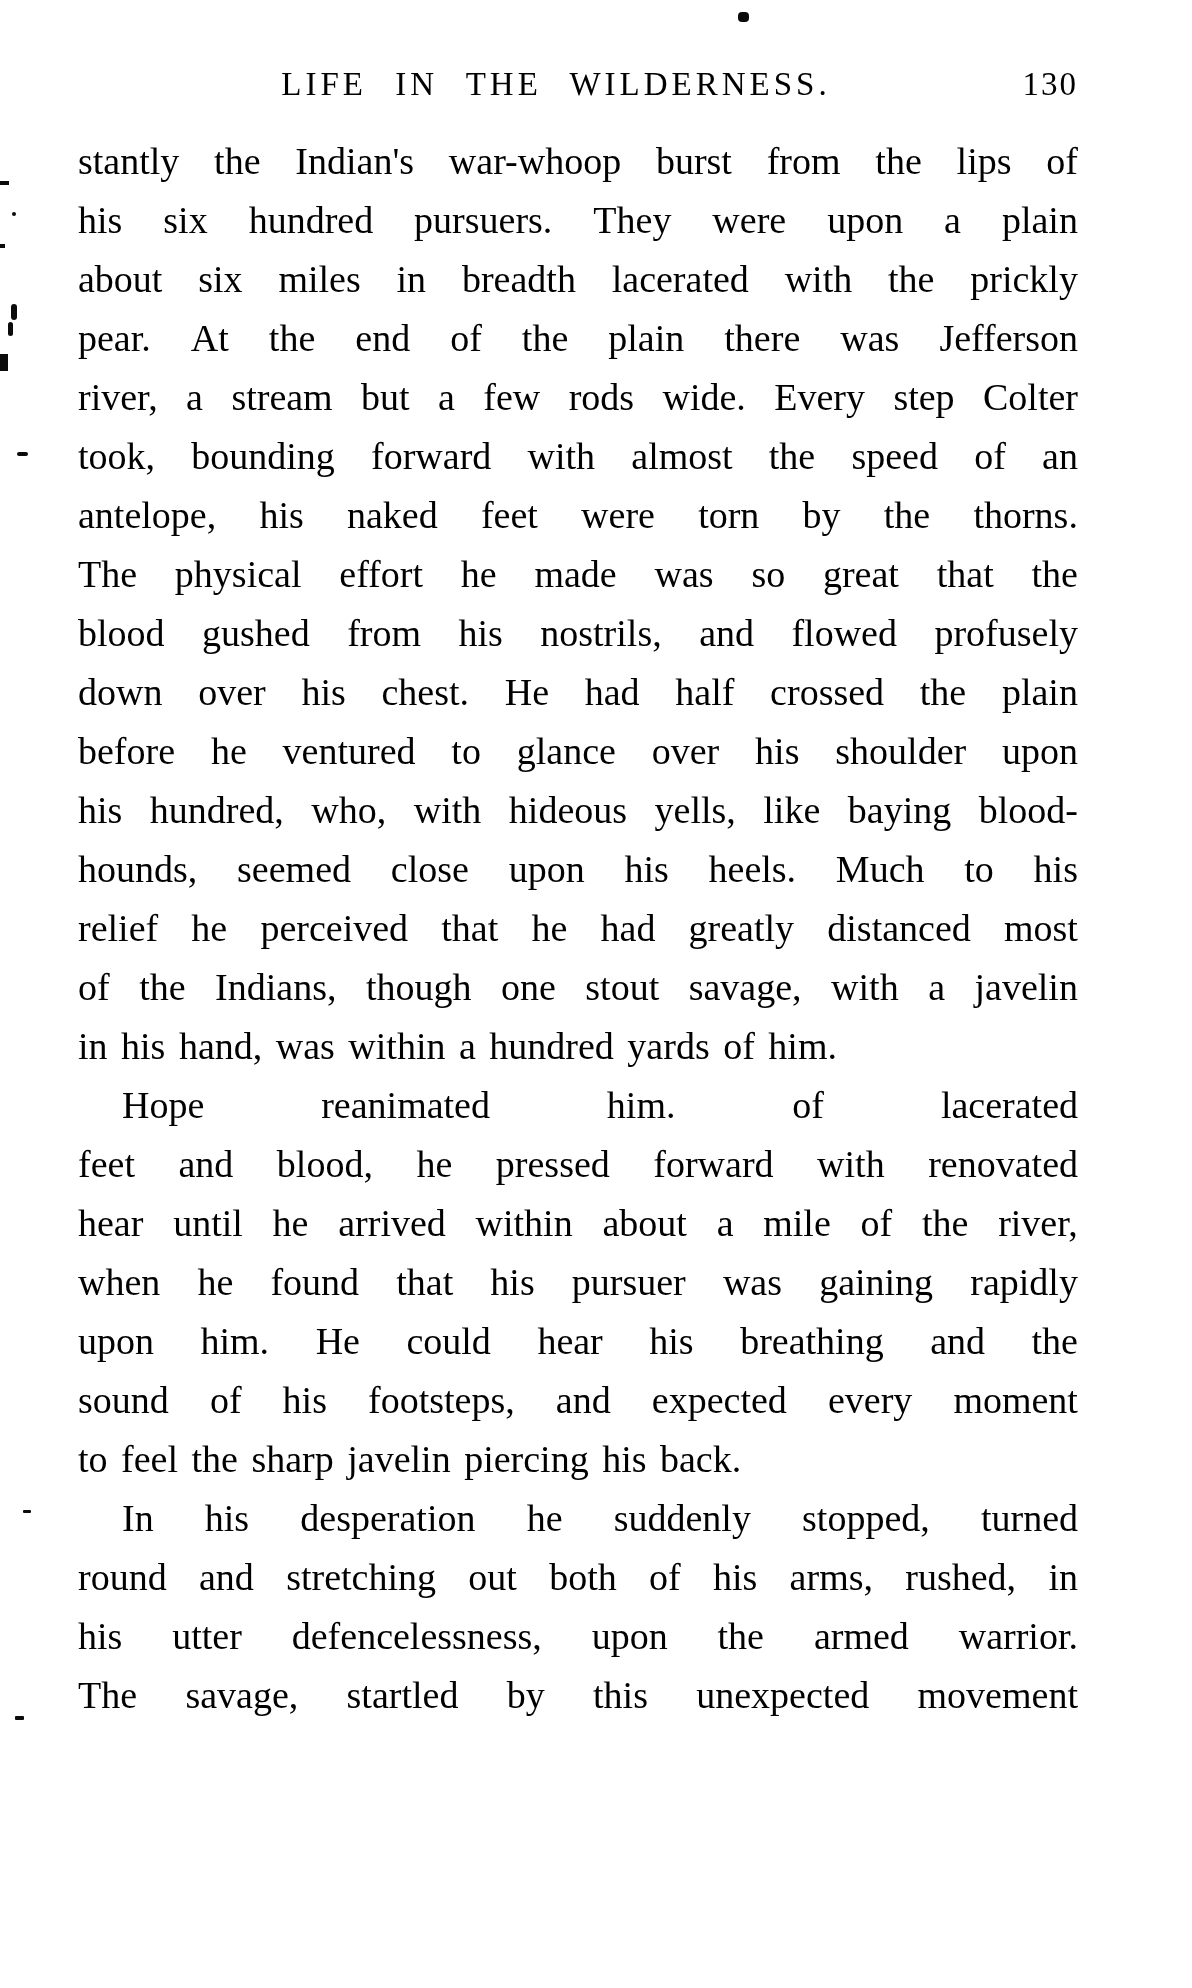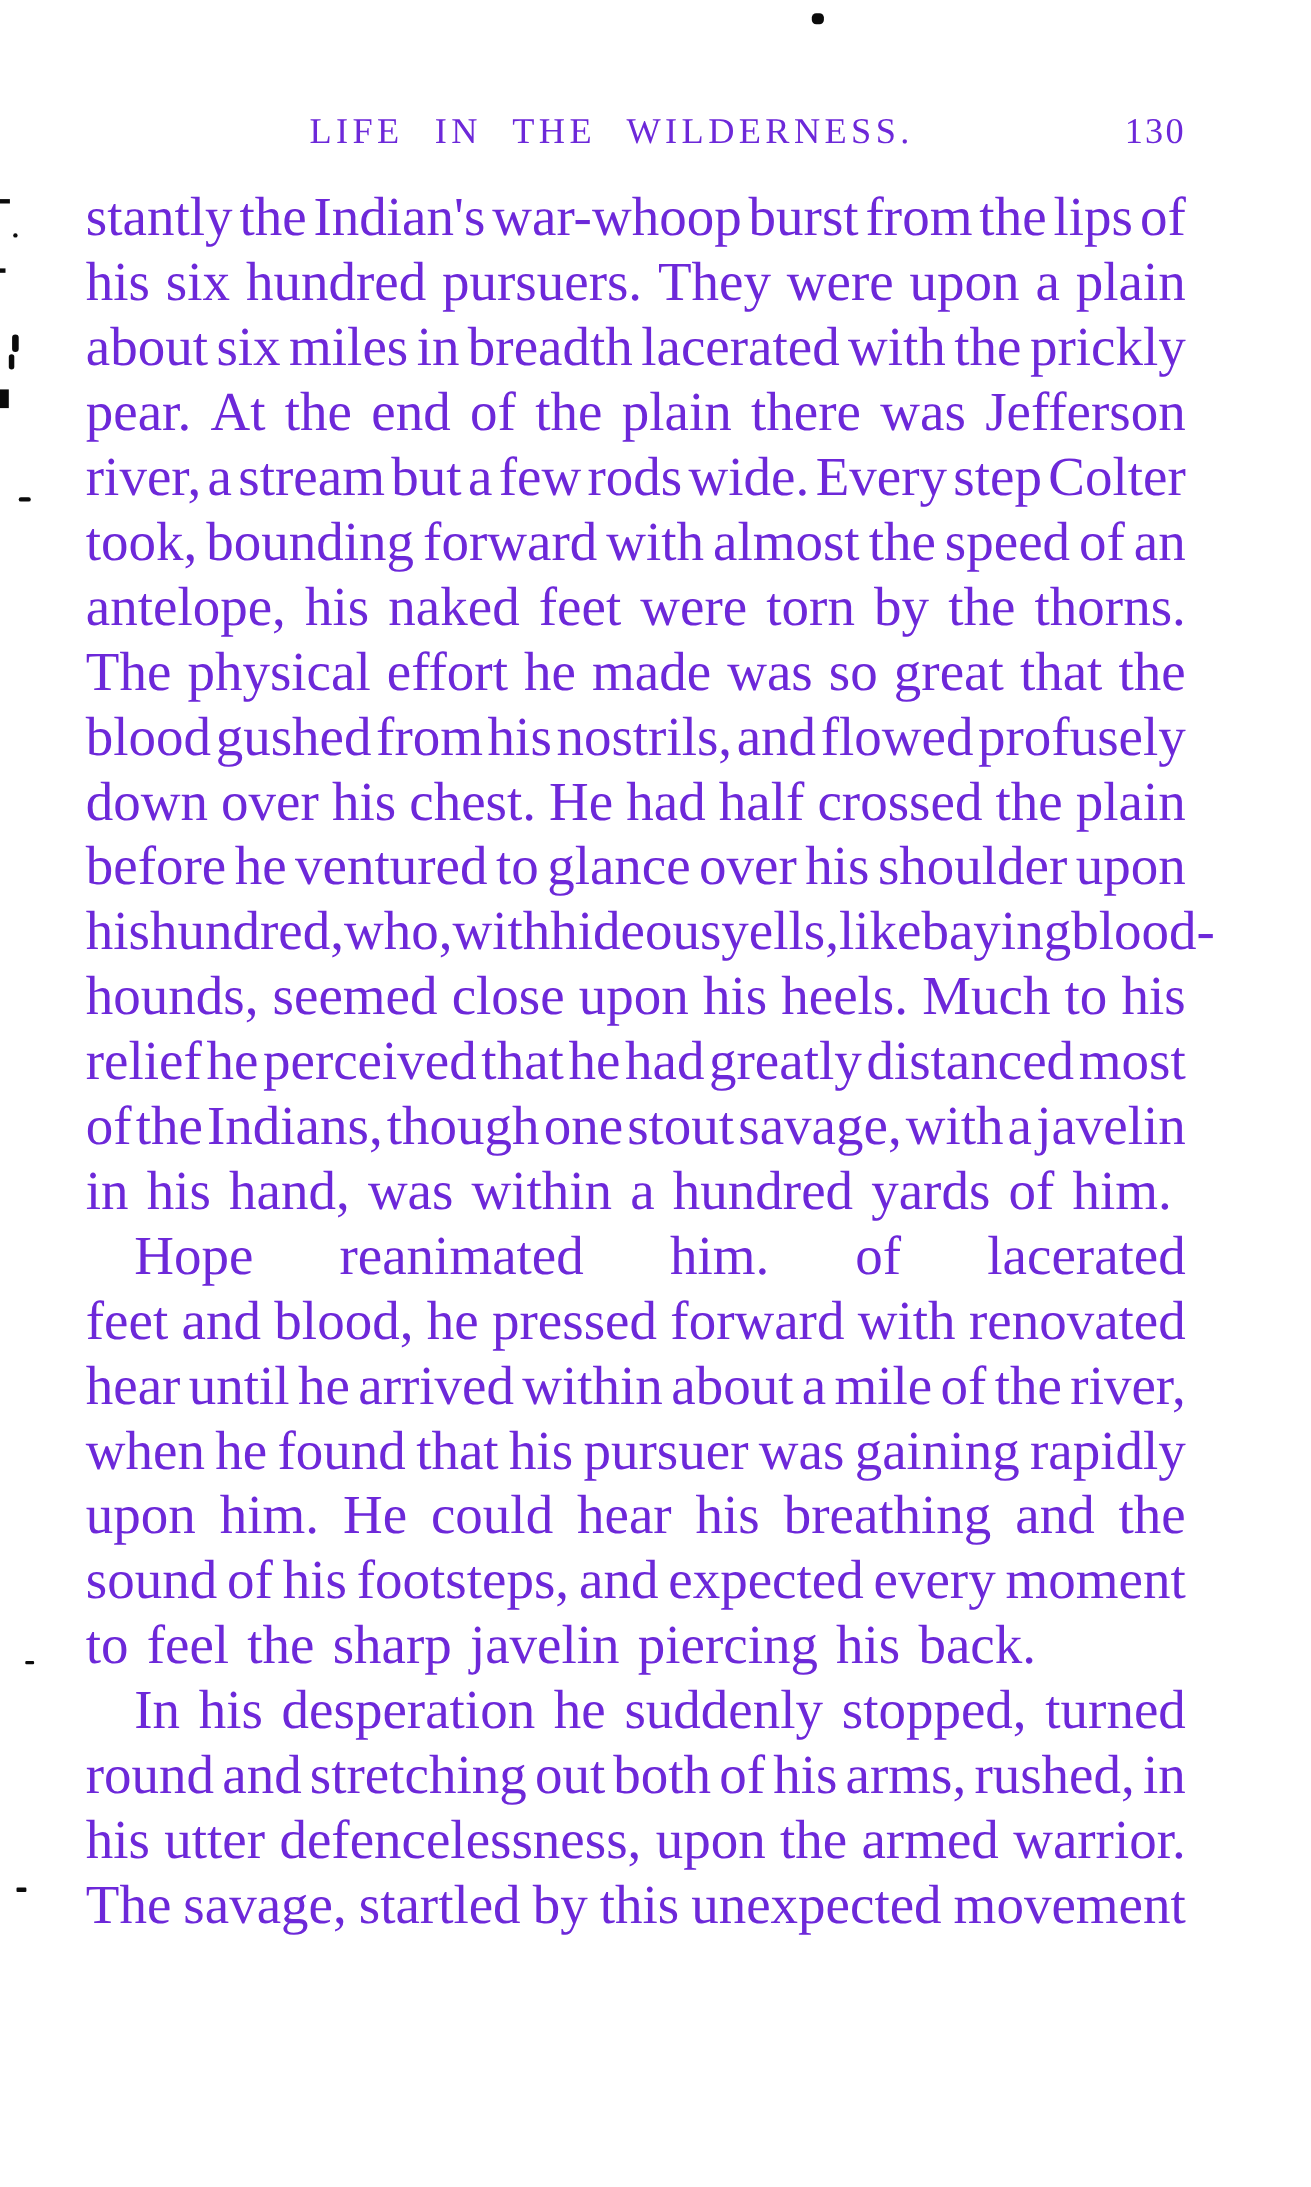--- a/index.html
+++ b/index.html
@@ -7,23 +7,23 @@
     padding: 0;
     background: #ffffff;
   }
   .page {
     position: relative;
     width: 1192px;
     height: 1988px;
     background: #ffffff;
     overflow: hidden;
     font-family: "Liberation Serif", "DejaVu Serif", serif;
-    color: #6d28d9;
+    color: #000000;
     box-sizing: border-box;
-    padding-top: 100px;
+    padding-top: 64px;
   }
   .running-header {
     position: relative;
     width: 1000px;
     margin-left: 78px;
     height: 40px;
     line-height: 40px;
     text-align: center;
   }
   .running-header .title {
@@ -38,21 +38,21 @@
     position: absolute;
     right: 0;
     top: 0;
     font-size: 33px;
     letter-spacing: 2px;
   }
   .body-text {
     width: 1000px;
     margin-left: 78px;
     margin-top: 28px;
-    font-size: 50px;
+    font-size: 38px;
   }
   .line {
     height: 59px;
     line-height: 59px;
     white-space: nowrap;
     text-align: left;
     word-spacing: 4px;
   }
   .line.justified {
     display: flex;

